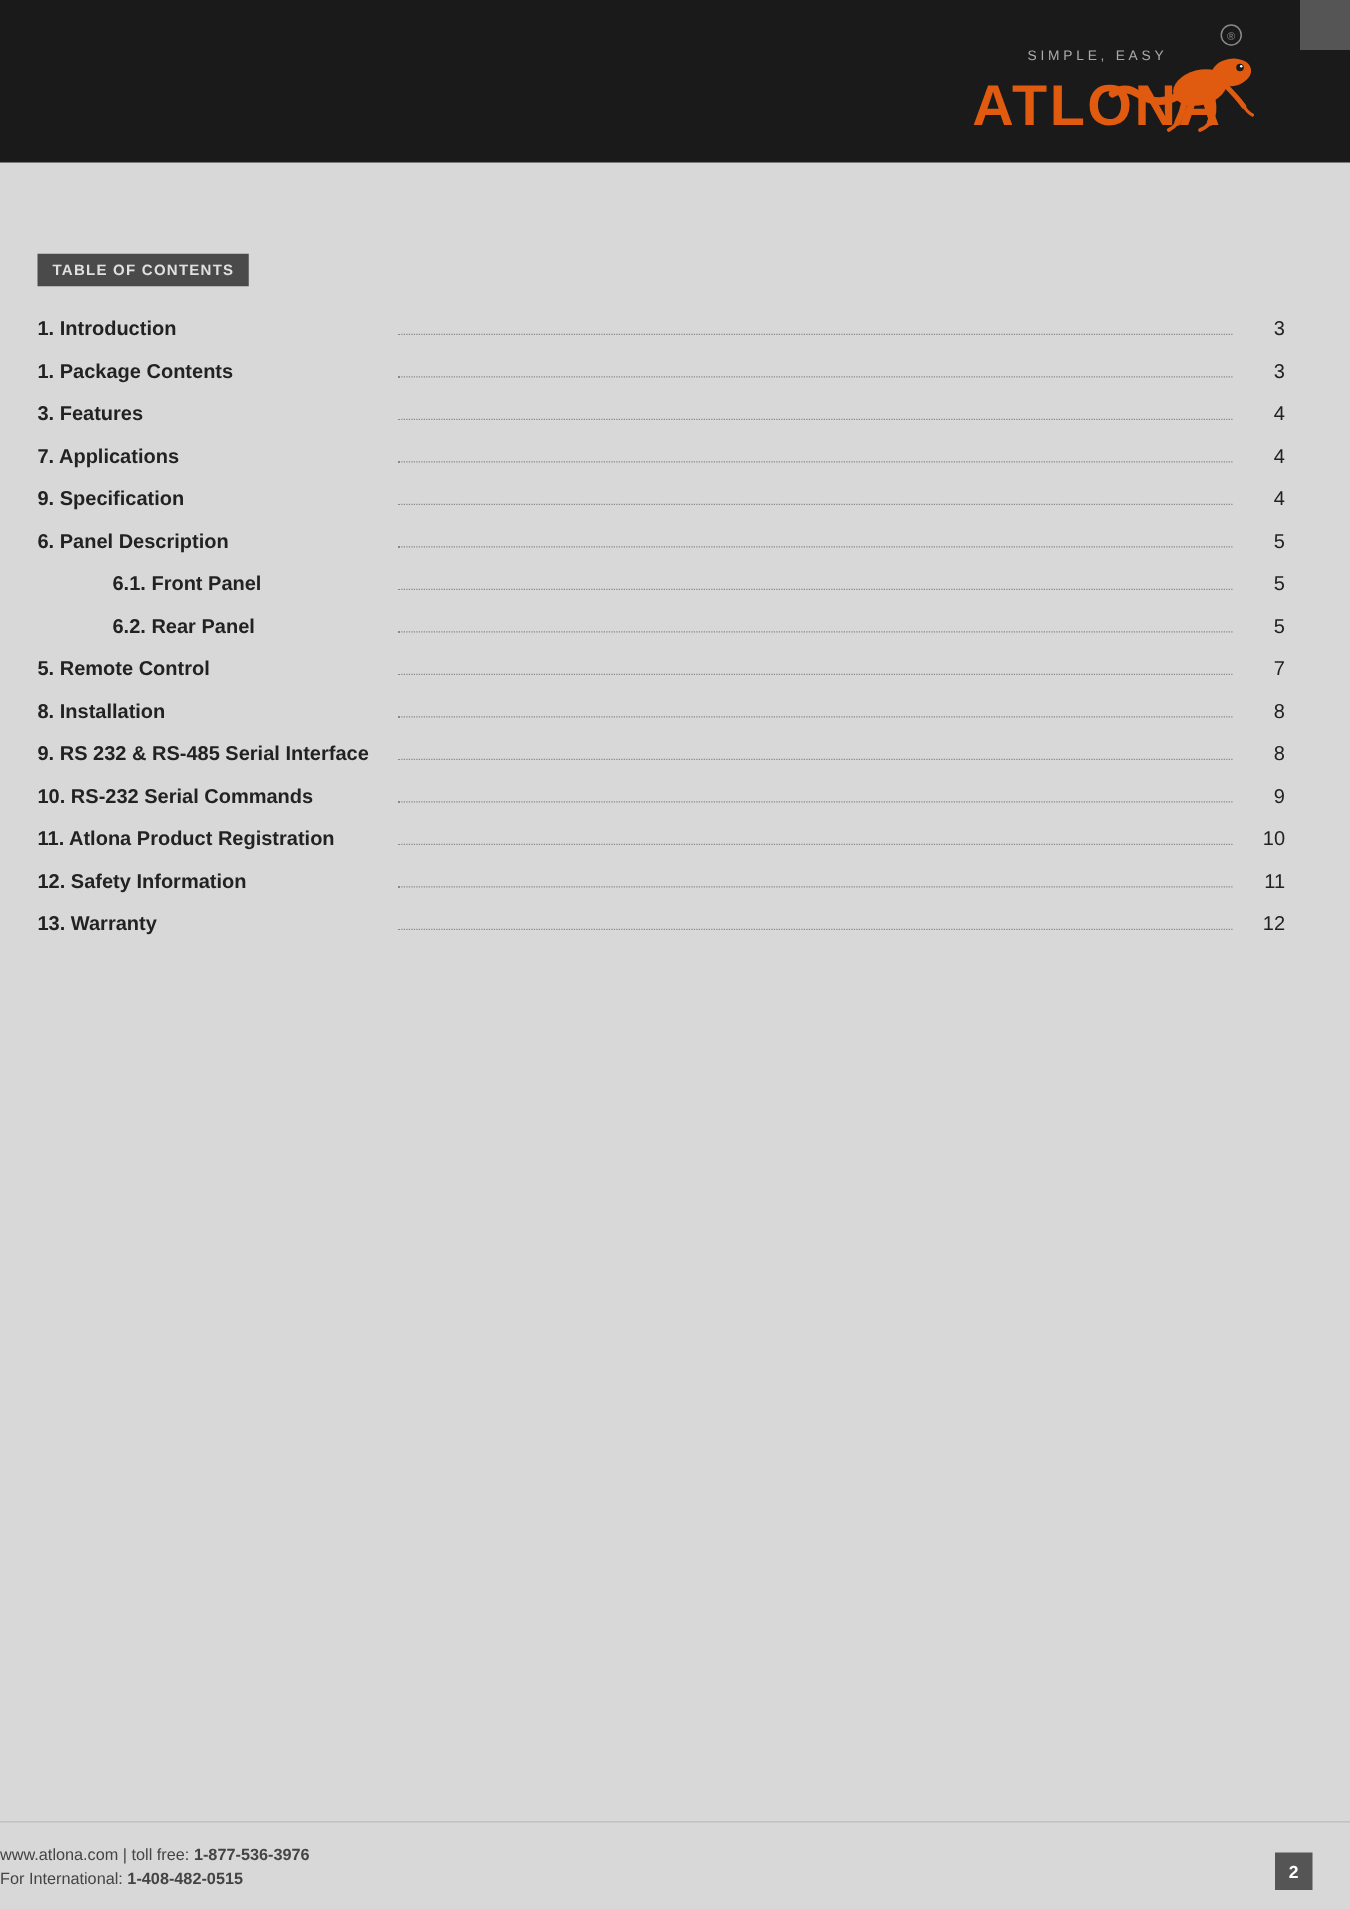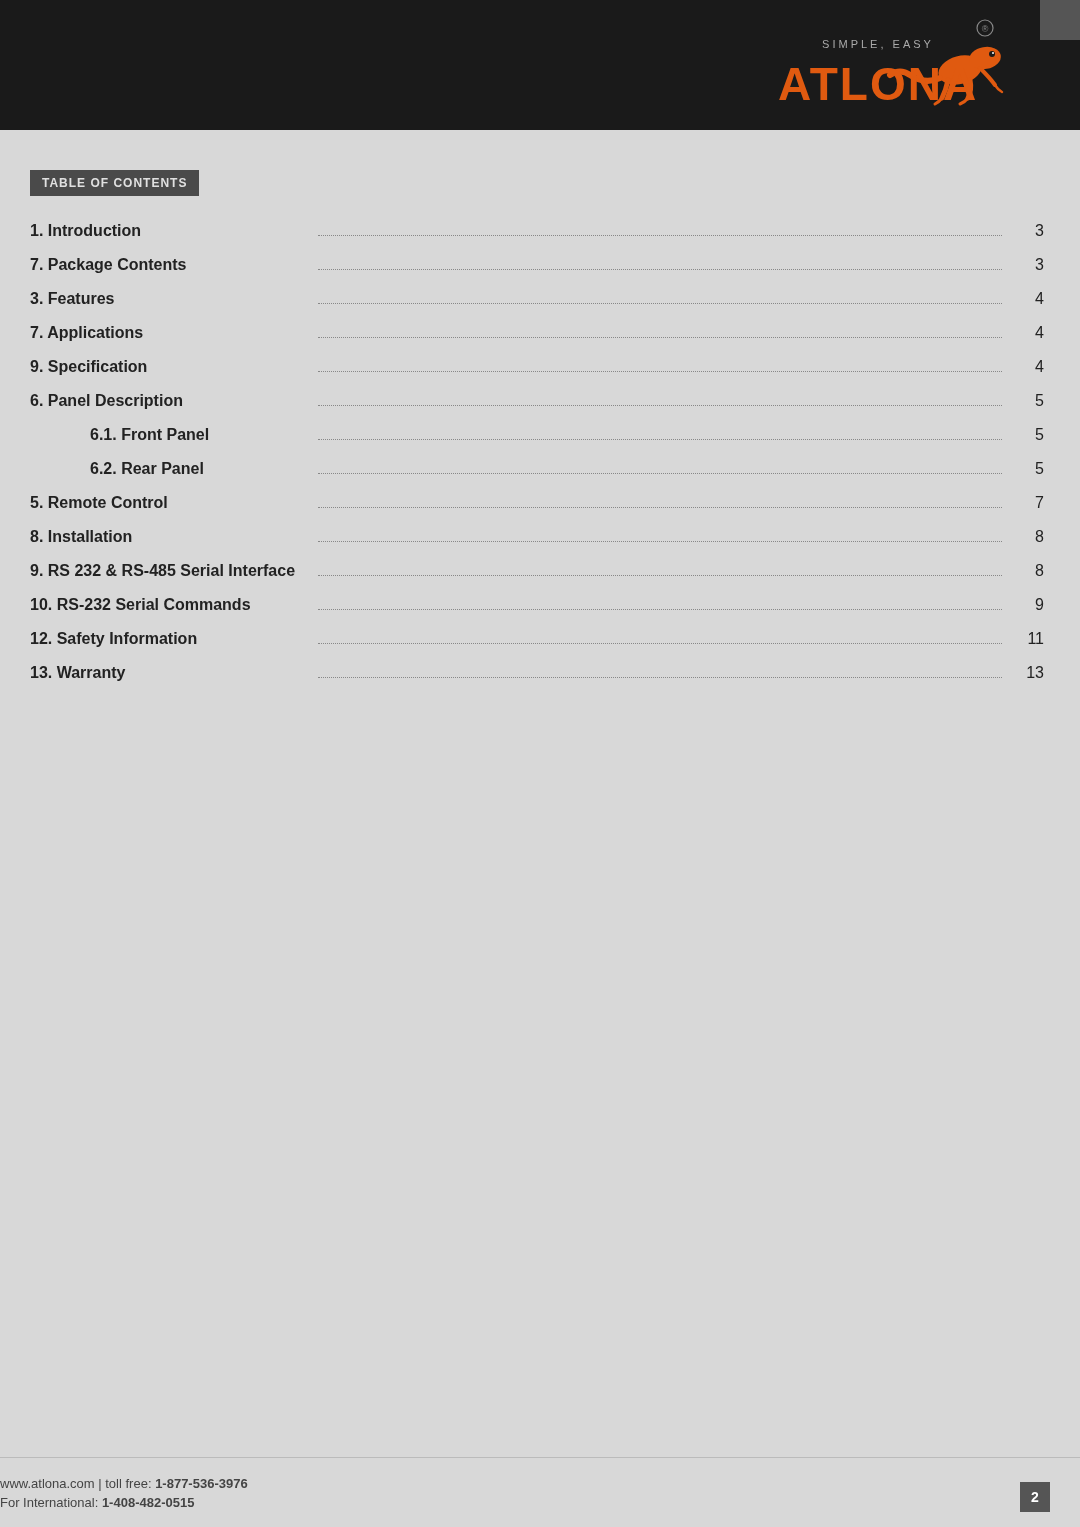--- a/index.html
+++ b/index.html
@@ -28,21 +28,22 @@
       top: 0;
       width: 380px;
       height: 130px;
       display: flex;
       align-items: center;
       justify-content: center;
     }
 
     
     .main-content {
-      padding: 40px 36px 80px 30px;
+      padding: 40px 52px 80px 30px;
+      margin-top: 33px;
     }
 
     
     .toc-header {
       background-color: #4a4a4a;
       color: #e0e0e0;
       font-size: 12px;
       font-weight: bold;
       letter-spacing: 1px;
       padding: 6px 12px;
@@ -170,21 +171,21 @@
   <div class="toc-header">TABLE OF CONTENTS</div>
 
   
   <div>
   <div class="toc-row">
         <span class="toc-label">1. Introduction</span>
         <div class="toc-dots"></div>
         <span class="toc-page">3</span>
       </div>
       <div class="toc-row">
-        <span class="toc-label">7. Package Contents</span>
+        <span class="toc-label">1. Package Contents</span>
         <div class="toc-dots"></div>
         <span class="toc-page">3</span>
       </div>
       <div class="toc-row">
         <span class="toc-label">3. Features</span>
         <div class="toc-dots"></div>
         <span class="toc-page">4</span>
       </div>
       <div class="toc-row">
         <span class="toc-label">7. Applications</span>
@@ -225,28 +226,33 @@
         <span class="toc-label">9. RS 232 &amp; RS-485 Serial Interface</span>
         <div class="toc-dots"></div>
         <span class="toc-page">8</span>
       </div>
       <div class="toc-row">
         <span class="toc-label">10. RS-232 Serial Commands</span>
         <div class="toc-dots"></div>
         <span class="toc-page">9</span>
       </div>
       <div class="toc-row">
+        <span class="toc-label">11. Atlona Product Registration</span>
+        <div class="toc-dots"></div>
+        <span class="toc-page">10</span>
+      </div>
+      <div class="toc-row">
         <span class="toc-label">12. Safety Information</span>
         <div class="toc-dots"></div>
         <span class="toc-page">11</span>
       </div>
       <div class="toc-row">
         <span class="toc-label">13. Warranty</span>
         <div class="toc-dots"></div>
-        <span class="toc-page">13</span>
+        <span class="toc-page">12</span>
       </div>
     </div>
 
 </div>
 
 <div class="footer">
   <div class="footer-text">
     <span>www.atlona.com</span><span> | toll free: </span><strong>1-877-536-3976</strong>
   </div>
   <div class="footer-text">

